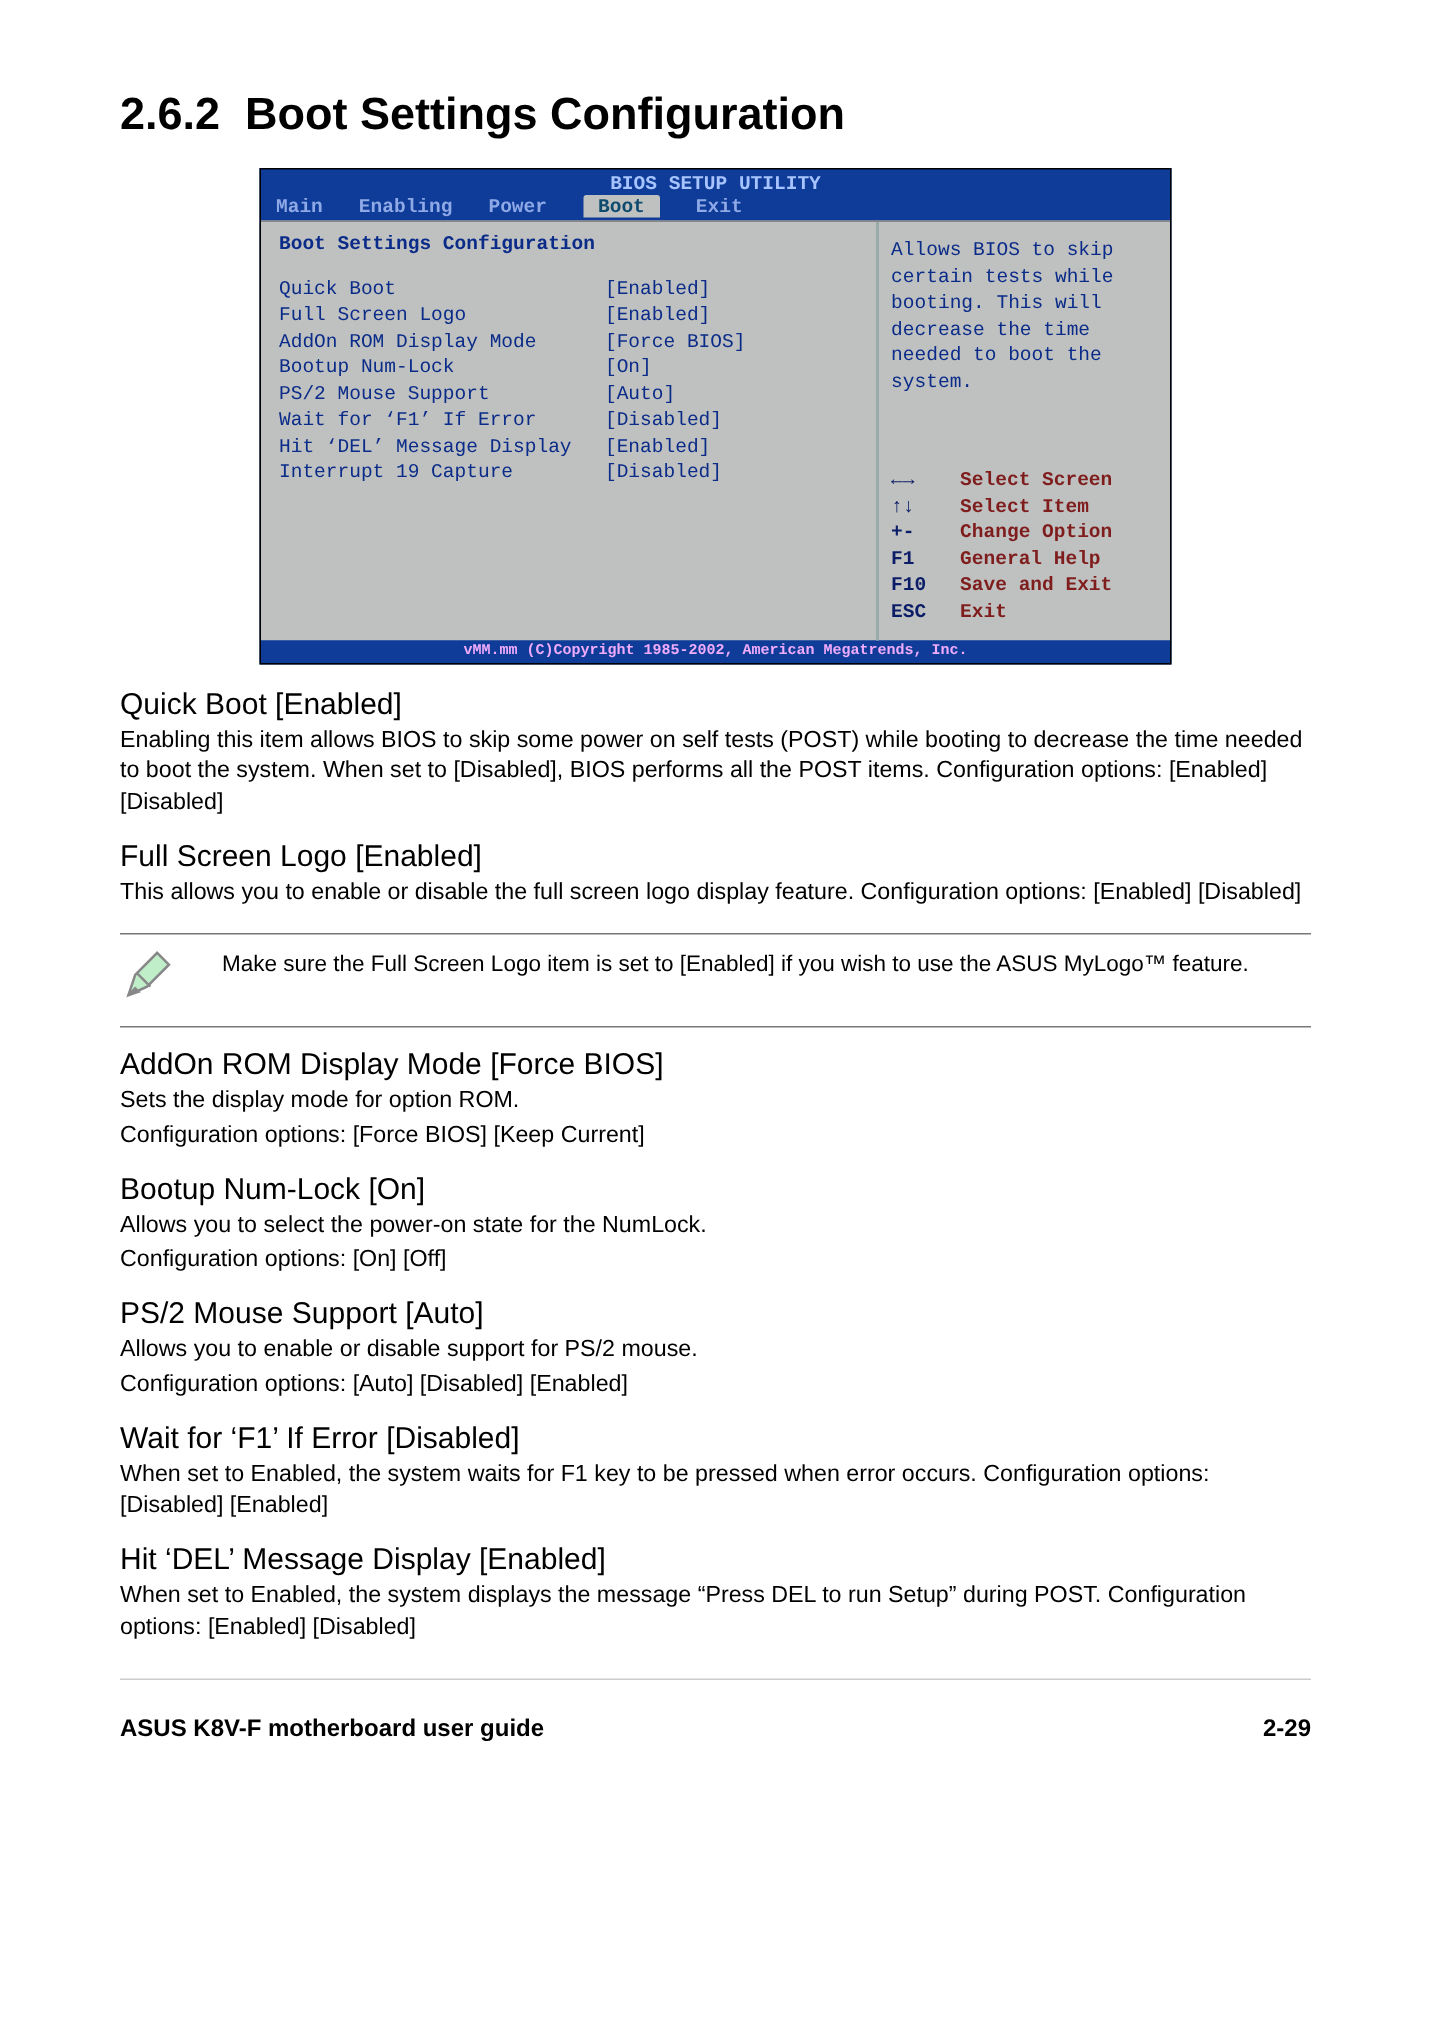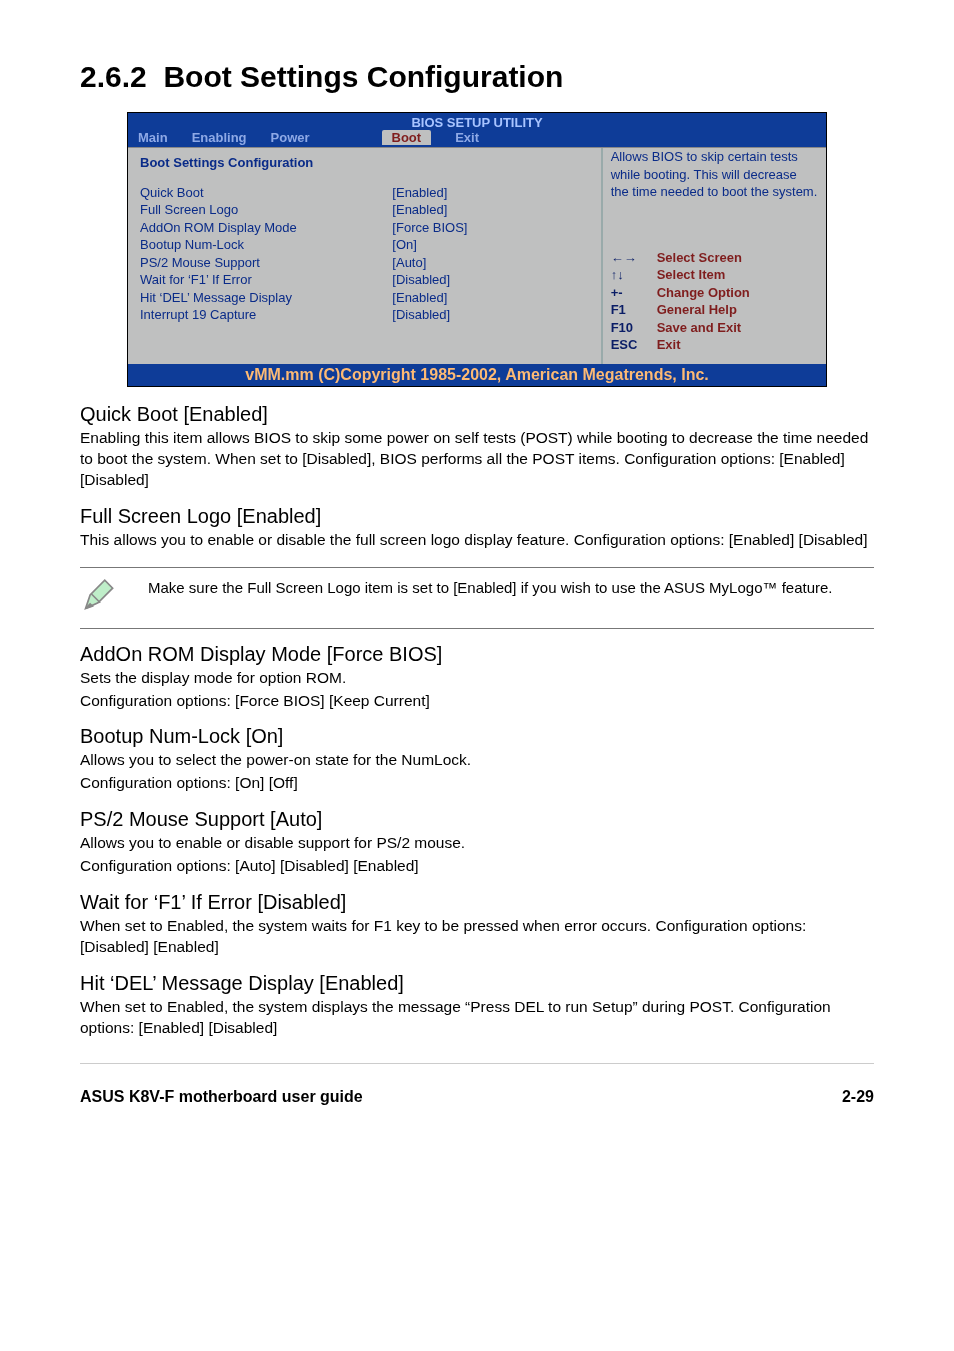--- a/index.html
+++ b/index.html
@@ -9,78 +9,77 @@
     width: 954px;
     padding: 60px 80px 30px 80px;
     color: #000;
   }
   .h1 {
     font-size: 30px;
     font-weight: bold;
     margin-bottom: 18px;
   }
   .bios {
-    width: 700px;
+    width: 608px;
     margin: 0 auto 16px auto;
-    font-family: Liberation Sans, sans-serif;
+    font-family: Liberation Mono, monospace;
     font-size: 13px;
     background: #0e3c98;
     color: #cfe0ff;
     border: 1px solid #000;
   }
   .bios-title {
     text-align: center;
     color: #a8c4ff;
     font-weight: bold;
     padding-top: 2px;
   }
   .bios-menu {
     display: flex;
     gap: 24px;
     padding: 0 10px 2px 10px;
     color: #7788cc;
   }
   .bios-menu span { font-weight: bold; color:#8ea9e6;}
   .bios-menu .active {
     background: #bfc0c0;
-    color: #7f1d1d;
+    color: #0c4a6e;
     padding: 0 10px;
     border-radius: 2px 2px 0 0;
-    margin-left: 48px;
   }
   .bios-body { display: flex; background:#bfc0c0; border-top:1px solid #888;}
   .bios-left {
     flex: 0 0 68%;
     padding: 6px 10px 40px 12px;
     color: #0a2b88;
     border-right: 2px solid #9aa;
     line-height: 1.35;
   }
   .bios-left .sectitle { color:#0a2b88; font-weight:bold; margin-bottom:12px;}
   .bios-row { display:flex;}
   .bios-row .lbl { flex:0 0 56%; white-space: pre;}
   .bios-row .val { flex:1;}
   .bios-right {
     flex: 1;
-    padding: 0 8px;
+    padding: 10px 8px;
     color:#0a2b88;
     line-height:1.35;
   }
   .bios-help { margin-bottom: 48px; }
   .bios-keys { color:#0a2b88;}
   .bios-keys div { display:flex;}
   .bios-keys .k { width:46px; color:#0a1d66; font-weight:bold;}
   .bios-keys .d { flex:1; color:#7f1d1d; font-weight:bold;}
   .bios-footer {
     text-align:center;
     background:#0e3c98;
-    color:#fdba74;
+    color:#f0abfc;
     font-weight:bold;
     padding:2px 12px;
-    font-size:16px;
+    font-size:10px;
   }
   .h2 {
     font-size: 20px;
     font-weight: normal;
     margin-top: 14px;
   }
   .h2.first { margin-top: 10px;}
   .para {
     font-size: 15.5px;
     line-height: 1.35;

